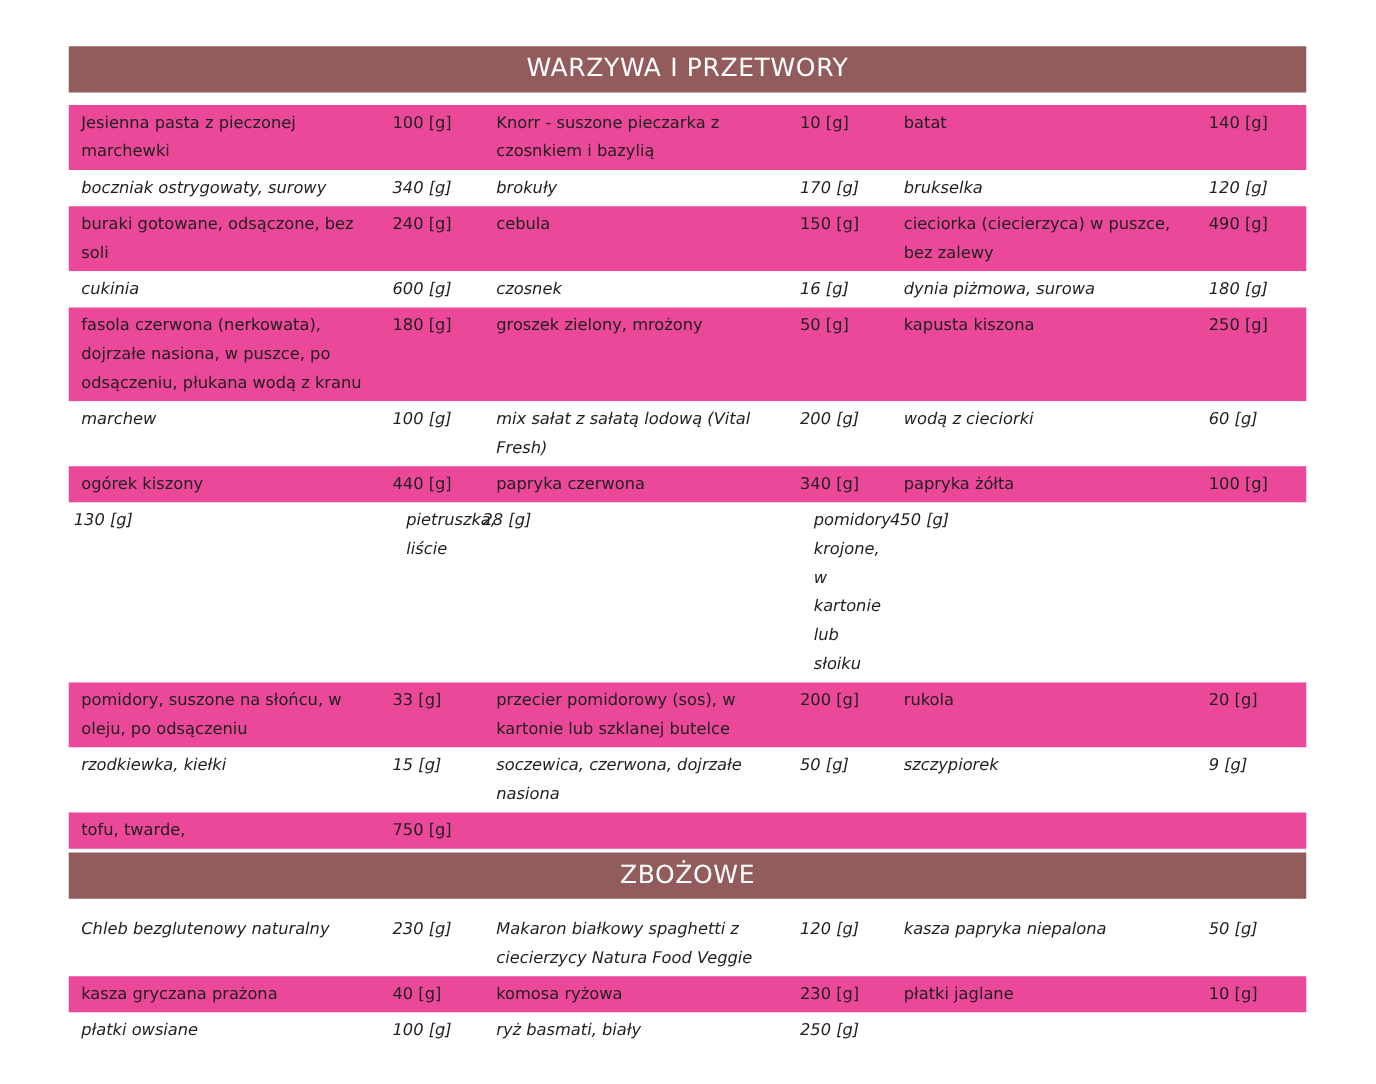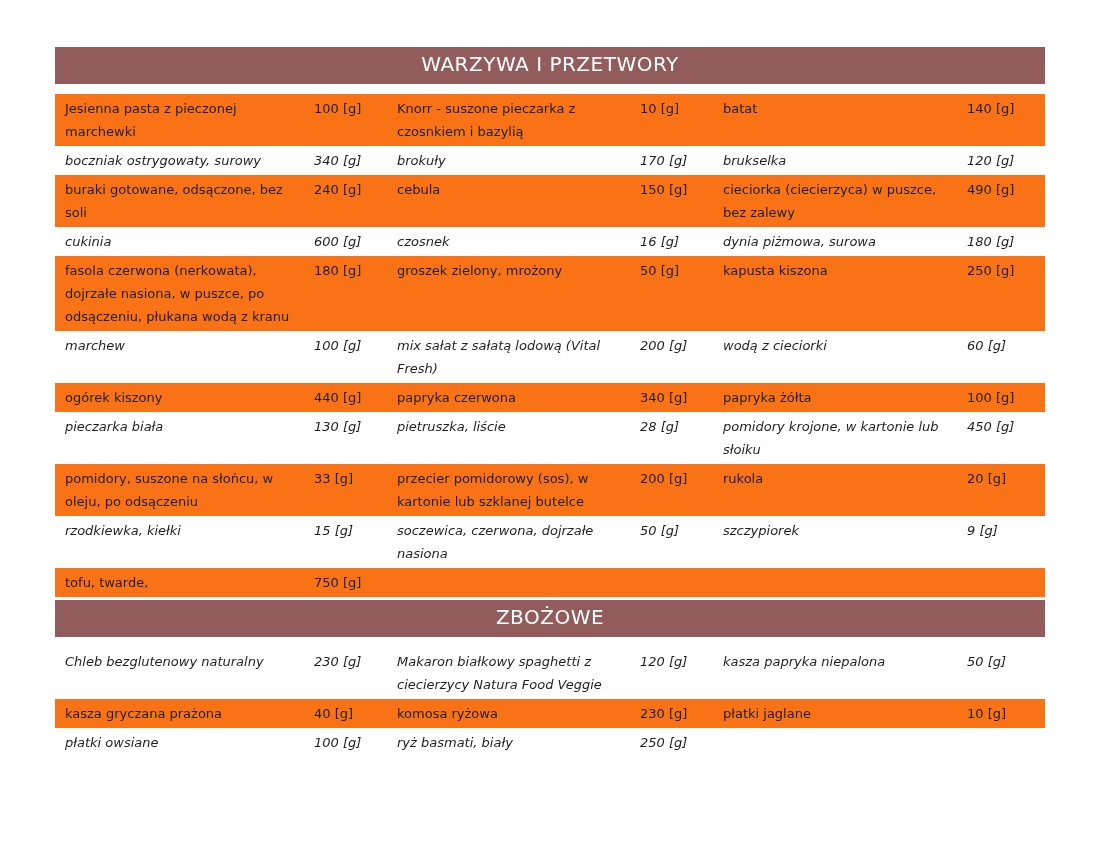--- a/index.html
+++ b/index.html
@@ -9,40 +9,40 @@
     color: #1f1f1f;
   }
   .page {
     width: 1101px;
     height: 867px;
     background: #ffffff;
     overflow: hidden;
   }
   .list {
     width: 990px;
-    margin: 47px auto 0 55px;
+    margin: 37px auto 0 55px;
   }
   .section-header {
     background: #925C5C;
     color: #ffffff;
     text-align: center;
     font-size: 20px;
     letter-spacing: 0.5px;
     padding: 5px 0 8px 0;
     margin-bottom: 10px;
   }
   .section-header.not-first {
     margin-top: 3px;
   }
   .row {
     display: grid;
     grid-template-columns: 255px 72px 254px 72px 255px 82px;
     width: 990px;
   }
-  .row.shaded { background: #f97316; }
+  .row.shaded { background: #ec4899; }
   .row.plain  { background: #FFFFFF; font-style: italic; }
   .cell {
     font-size: 13px;
     line-height: 23px;
     padding-top: 3px;
     padding-bottom: 3px;
   }
   .cell-name {
     padding-left: 10px;
     padding-right: 6px;
@@ -112,21 +112,20 @@
       </div>
       <div class="row shaded">
         <div class="cell cell-name c1">ogórek kiszony</div>
         <div class="cell cell-qty c1">440 [g]</div>
         <div class="cell cell-name c2">papryka czerwona</div>
         <div class="cell cell-qty c2">340 [g]</div>
         <div class="cell cell-name c3">papryka żółta</div>
         <div class="cell cell-qty c3">100 [g]</div>
       </div>
       <div class="row plain">
-        <div class="cell cell-name c1">pieczarka biała</div>
         <div class="cell cell-qty c1">130 [g]</div>
         <div class="cell cell-name c2">pietruszka, liście</div>
         <div class="cell cell-qty c2">28 [g]</div>
         <div class="cell cell-name c3">pomidory krojone, w kartonie lub słoiku</div>
         <div class="cell cell-qty c3">450 [g]</div>
       </div>
       <div class="row shaded">
         <div class="cell cell-name c1">pomidory, suszone na słońcu, w oleju, po odsączeniu</div>
         <div class="cell cell-qty c1">33 [g]</div>
         <div class="cell cell-name c2">przecier pomidorowy (sos), w kartonie lub szklanej butelce</div>

